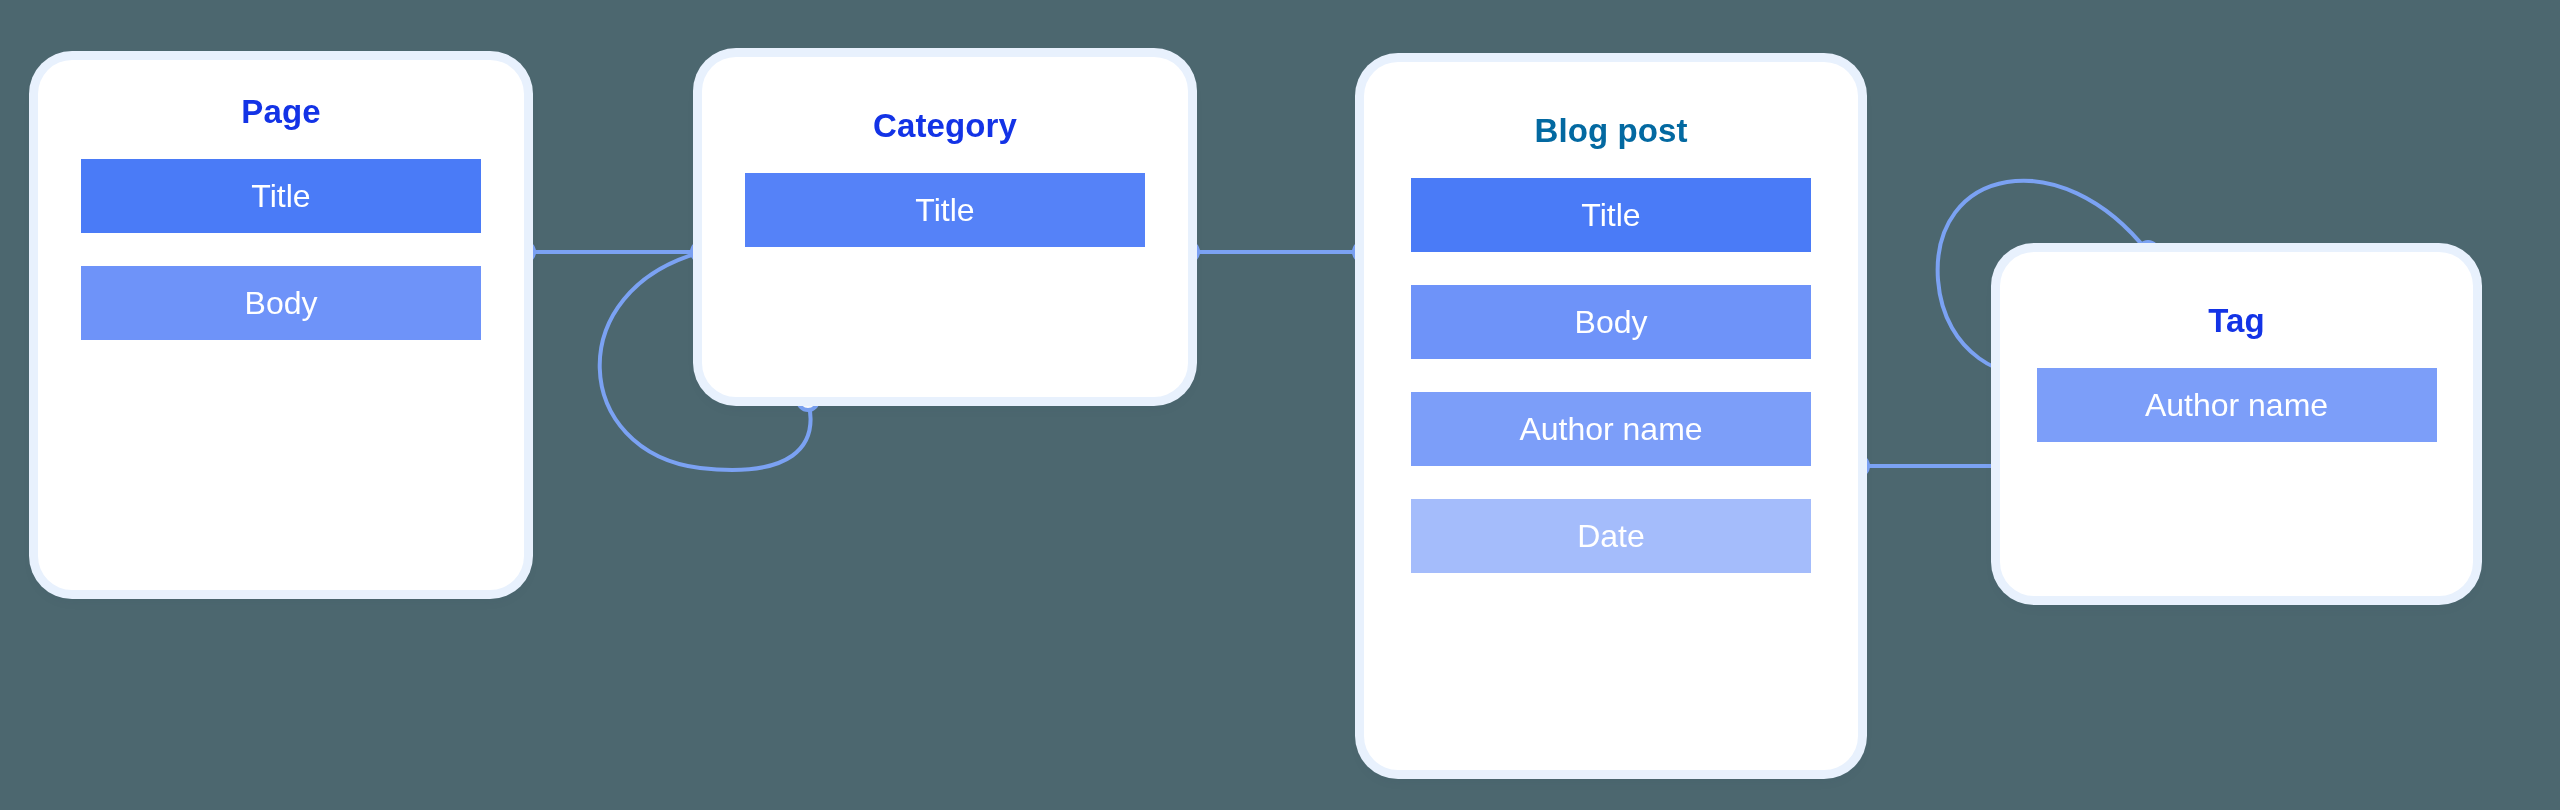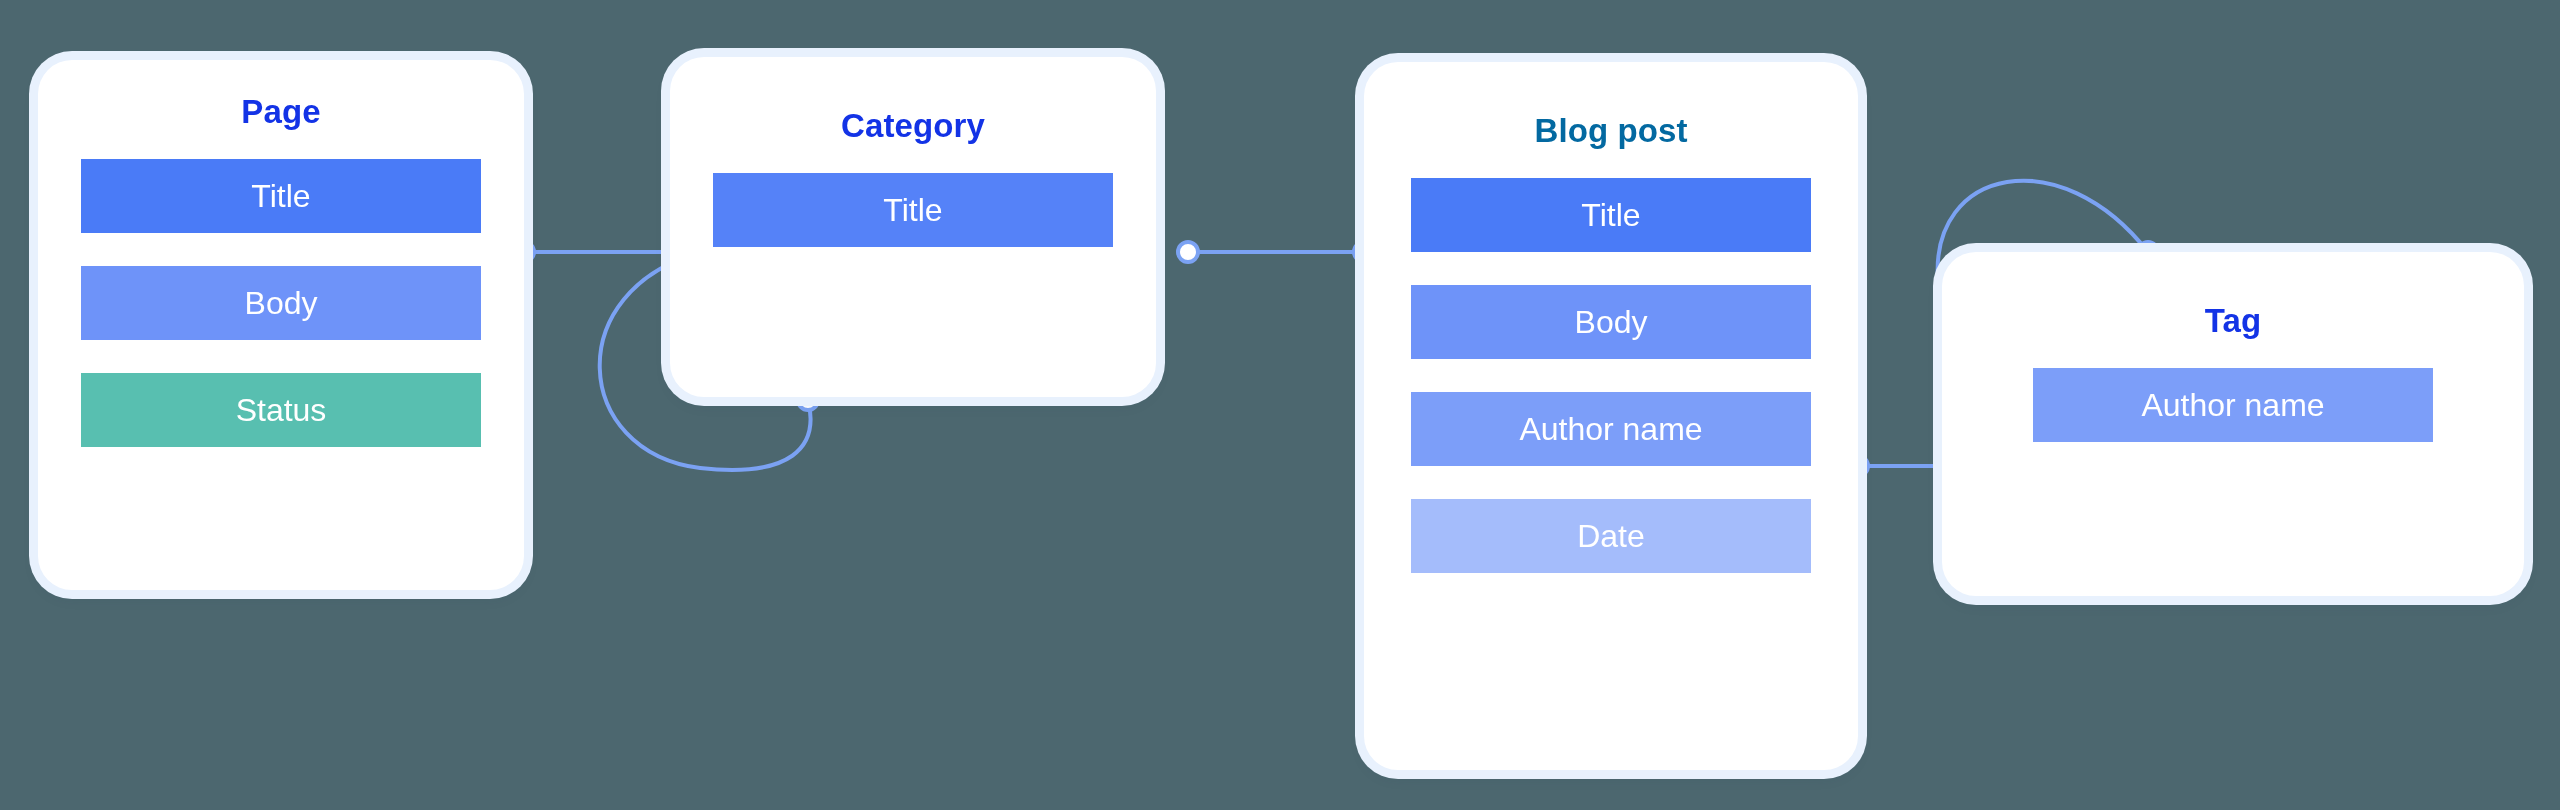--- a/index.html
+++ b/index.html
@@ -76,23 +76,23 @@
     align-items: center;
     justify-content: center;
     margin-bottom: 33px;
     box-sizing: border-box;
     white-space: nowrap;
   }
   .field:last-child { margin-bottom: 0; }
 
   
   #card-page      { left: 38px;   top: 60px;  width: 486px;  height: 530px; }
-  #card-category  { left: 670px;  top: 57px;  width: 486px;  height: 340px; }
+  #card-category  { left: 702px;  top: 57px;  width: 486px;  height: 340px; }
   #card-blogpost  { left: 1364px; top: 62px;  width: 494px;  height: 708px; }
-  #card-tag       { left: 1942px; top: 252px; width: 582px;  height: 344px; }
+  #card-tag       { left: 2000px; top: 252px; width: 473px;  height: 344px; }
 
   #card-page .field     { width: 400px; }
   #card-category .field { width: 400px; }
   #card-blogpost .field { width: 400px; }
   #card-tag .field      { width: 400px; }
 </style>
 </head>
 <body>
 
 <div id="canvas" style="background: rgb(76, 103, 111);">
@@ -122,21 +122,20 @@
     <circle class="edge-port" cx="2038" cy="466" r="10" style="fill: rgb(255, 255, 255); stroke: rgb(123, 162, 243);"></circle>
     <circle class="edge-port" cx="2148" cy="252" r="10" style="fill: rgb(255, 255, 255); stroke: rgb(123, 162, 243);"></circle>
     <circle class="edge-port" cx="2038" cy="372" r="10" style="fill: rgb(255, 255, 255); stroke: rgb(123, 162, 243);"></circle>
   </svg>
 
   <div class="card" id="card-page">
     <div class="card-title" style="color: rgb(19, 51, 230); margin-top: 9px;">Page</div>
     <div class="fields">
       <div class="field" style="background: rgb(74, 123, 247);">Title</div>
       <div class="field" style="background: rgb(110, 147, 249);">Body</div>
-      <div class="field" style="background: rgb(88, 191, 176);">Status</div>
     </div>
   </div>
 
   <div class="card" id="card-category">
     <div class="card-title" style="color: rgb(19, 51, 230);">Category</div>
     <div class="fields">
       <div class="field" style="background: rgb(85, 130, 248);">Title</div>
     </div>
   </div>
 

